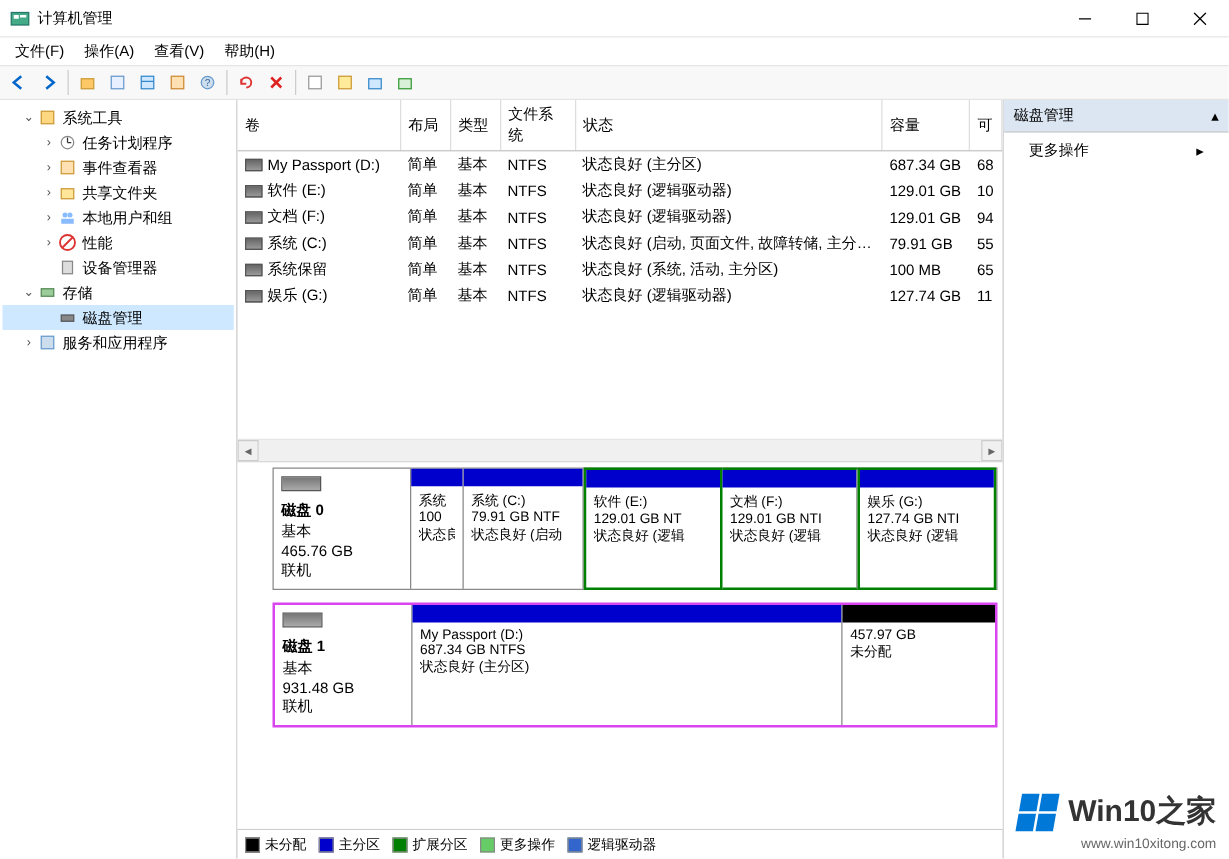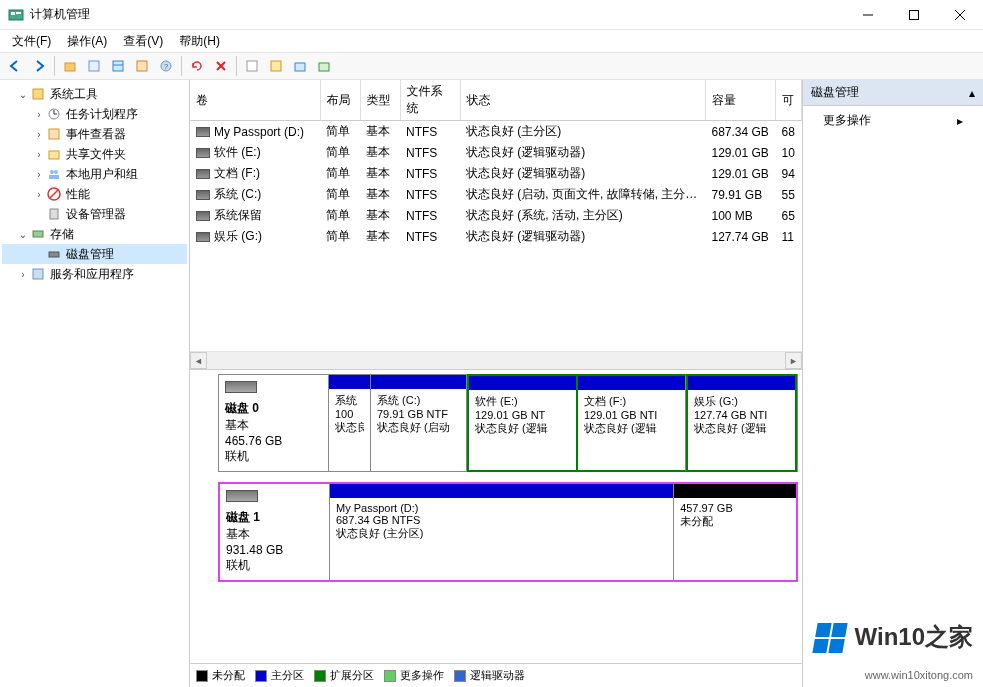--- a/index.html
+++ b/index.html
@@ -46,21 +46,21 @@
 .legend .sw { width: 12px; height: 12px; border: 1px solid #888; }
 .actions-pane { width: 180px; display: flex; flex-direction: column; }
 .actions-head { padding: 4px 8px; background: #fff; border-bottom: 1px solid #ccc; }
 .actions-sub { padding: 4px 8px; background: #dce6f2; border-bottom: 1px solid #ccc; display: flex; justify-content: space-between; align-items: center; }
 .actions-item { padding: 6px 20px; display: flex; justify-content: space-between; align-items: center; cursor: default; }
 .watermark { position: absolute; right: 10px; bottom: 6px; text-align: right; pointer-events: none; }
 .watermark .logo { display: flex; align-items: flex-end; justify-content: flex-end; gap: 6px; }
 .winlogo { display: grid; grid-template-columns: 14px 14px; grid-template-rows: 14px 14px; gap: 2px; transform: skewX(-10deg); }
 .winlogo div { background: #0078d7; }
 .watermark .t1 { font-size: 24px; font-weight: bold; color: #333; margin-left: 4px; }
-.watermark .t2 { font-size: 11px; color: #666; margin-top: 16px; }
+.watermark .t2 { font-size: 11px; color: #666; margin-top: 4px; }
 </style>
 </head>
 <body>
 
 <div class="titlebar">
   <span class="icon-app">
     <svg width="16" height="16">
         <rect x="1" y="3" width="14" height="10" fill="#4a8" stroke="#276"></rect>
         <rect x="3" y="5" width="4" height="3" fill="#fff"></rect>
         <rect x="8" y="5" width="5" height="2" fill="#fff"></rect>

